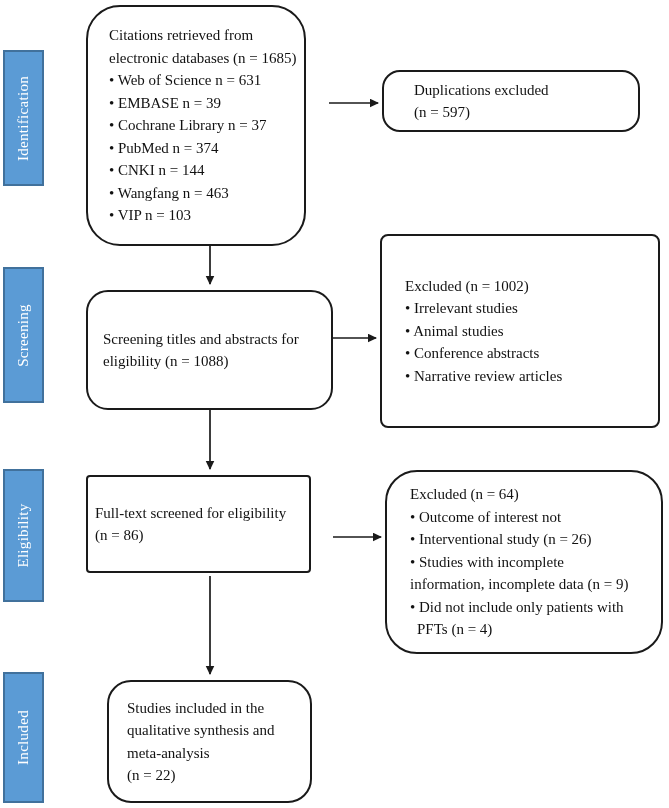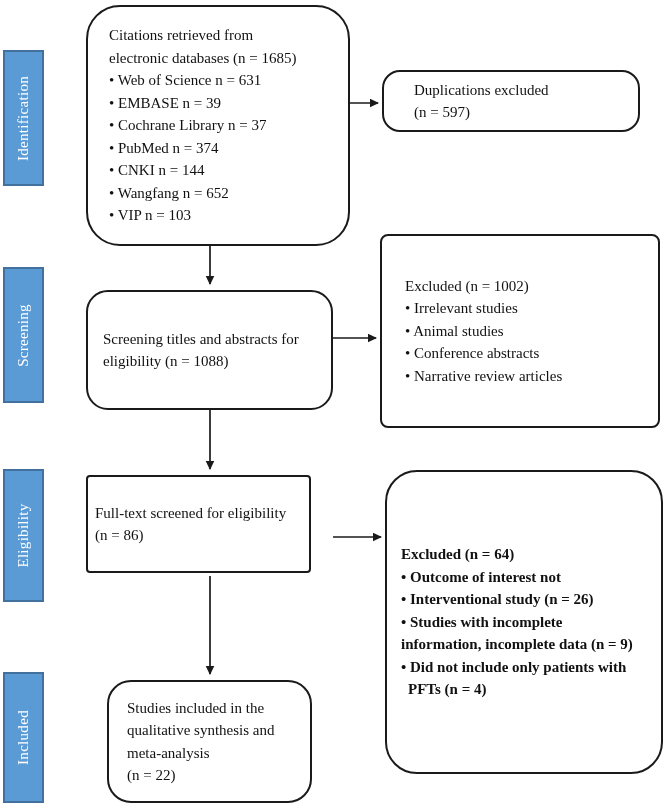--- a/index.html
+++ b/index.html
@@ -42,26 +42,26 @@
     box-sizing: border-box;
     display: flex;
     flex-direction: column;
     justify-content: center;
     font-size: 15px;
     line-height: 22.5px;
   }
   .flow-box .line { white-space: nowrap; }
   .flow-box .line.indent { padding-left: 7px; }
 
-  #box-citations          { left: 86px;  top: 5px;   width: 264px; height: 241px; border-radius: 34px; padding-left: 21px; }
+  #box-citations          { left: 86px;  top: 5px;   width: 220px; height: 241px; border-radius: 34px; padding-left: 21px; }
   #box-duplications       { left: 382px; top: 70px;  width: 258px; height: 62px;  border-radius: 18px; padding-left: 30px; }
   #box-screening          { left: 86px;  top: 290px; width: 247px; height: 120px;  border-radius: 22px; padding-left: 15px; }
   #box-excluded-screening { left: 380px; top: 234px; width: 280px; height: 194px; border-radius: 8px; padding-left: 23px; }
   #box-fulltext           { left: 86px;  top: 475px; width: 225px; height: 98px;  border-radius: 4px; padding-left: 7px; }
-  #box-excluded-fulltext  { left: 385px; top: 470px; width: 278px; height: 304px; border-radius: 32px; padding-left: 14px; font-weight: bold; }
+  #box-excluded-fulltext  { left: 385px; top: 470px; width: 278px; height: 184px; border-radius: 32px; padding-left: 23px; }
   #box-included           { left: 107px; top: 680px; width: 205px; height: 123px; border-radius: 24px; padding-left: 18px; }
 
   #arrow-layer {
     position: absolute;
     left: 0; top: 0;
     width: 669px; height: 808px;
     pointer-events: none;
   }
 </style>
 </head>
@@ -97,21 +97,21 @@
   </svg>
 
   <div id="box-citations" class="flow-box">
     <div class="line">Citations retrieved from</div>
     <div class="line">electronic databases (n = 1685)</div>
     <div class="line">• Web of Science n = 631</div>
     <div class="line">• EMBASE n = 39</div>
     <div class="line">• Cochrane Library n = 37</div>
     <div class="line">• PubMed n = 374</div>
     <div class="line">• CNKI n = 144</div>
-    <div class="line">• Wangfang n = 652</div>
+    <div class="line">• Wangfang n = 463</div>
     <div class="line">• VIP n = 103</div>
   </div>
 
   <div id="box-duplications" class="flow-box">
     <div class="line">Duplications excluded</div>
     <div class="line">(n = 597)</div>
   </div>
 
   <div id="box-screening" class="flow-box">
     <div class="line">Screening titles and abstracts for</div>

